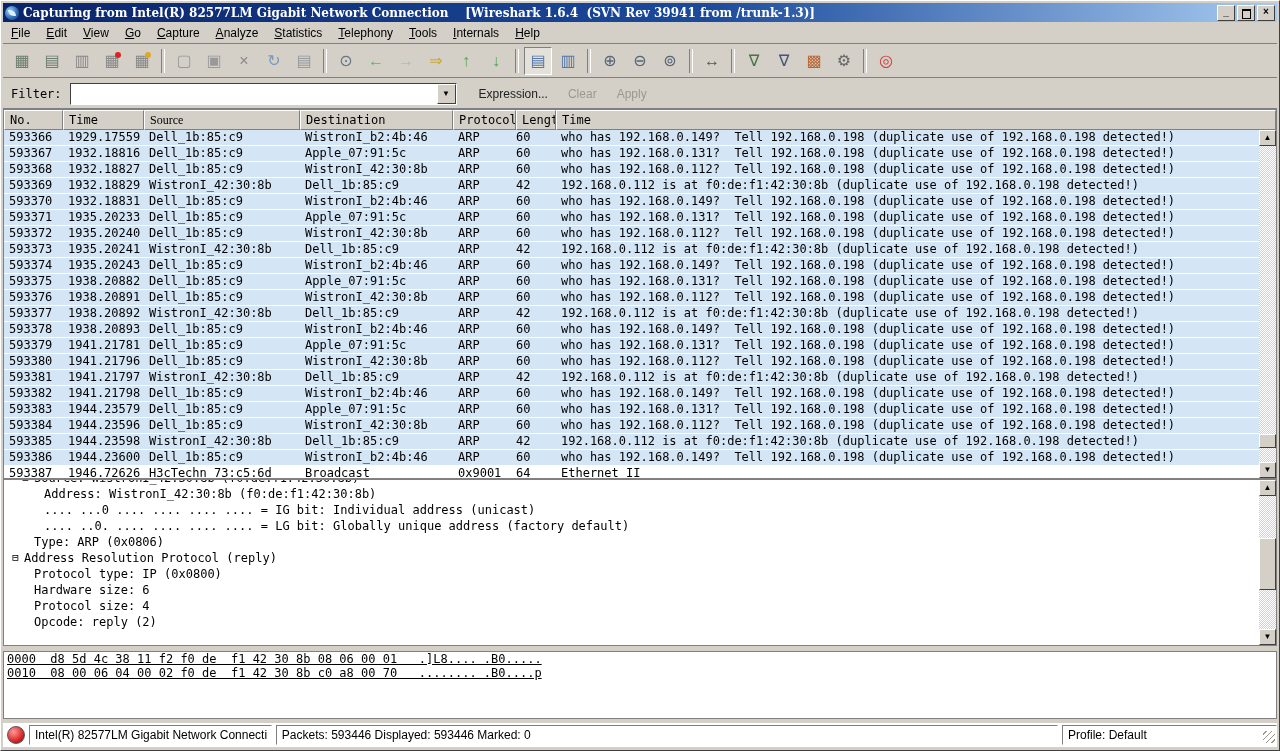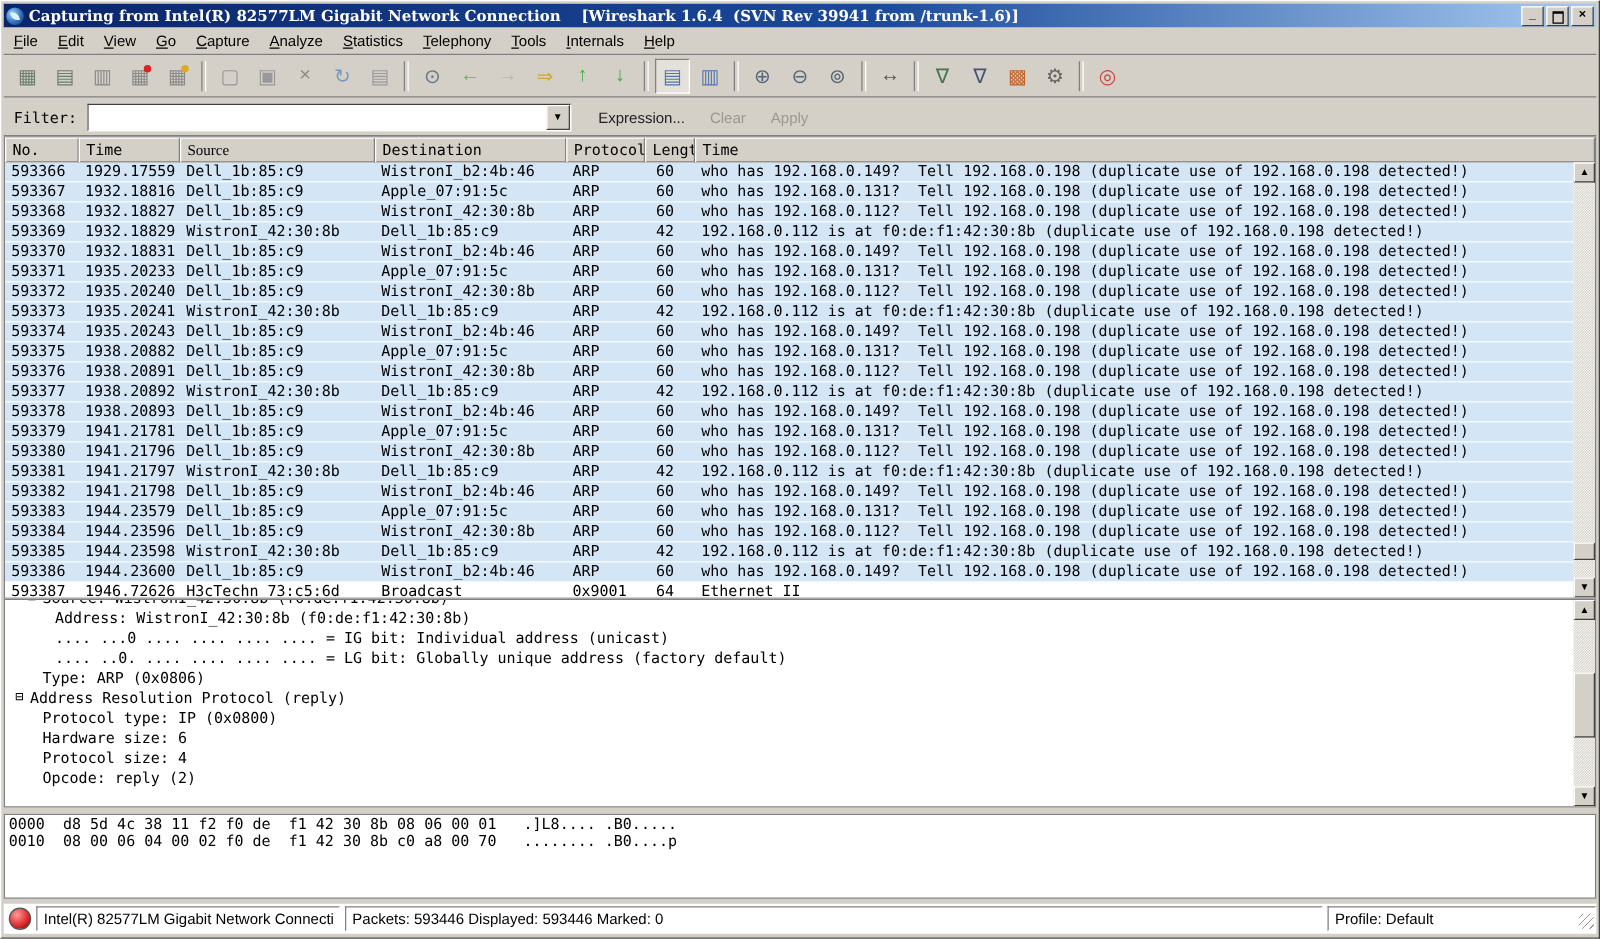--- a/index.html
+++ b/index.html
@@ -48,21 +48,21 @@
   
   .plist{position:absolute;left:2px;top:108px;right:2px;height:370px;background:#fff;
     border:1px solid #808080;box-sizing:border-box;overflow:hidden;}
   .phead{display:flex;height:20px;background:#d4d0c8;font-family:"DejaVu Sans Mono",monospace;font-size:12px;}
   .phead .hcell{border:1px solid;border-color:#fff #808080 #808080 #fff;box-sizing:border-box;
     padding:2px 0 0 5px;overflow:hidden;white-space:nowrap;}
   .rows{position:absolute;left:0;top:20px;right:17px;bottom:0;overflow:hidden;
     font-family:"DejaVu Sans Mono",monospace;font-size:12px;}
   .prow{display:flex;height:16px;line-height:15px;border-bottom:1px solid #fff;box-sizing:border-box;white-space:pre;}
   .prow .c{overflow:hidden;flex:0 0 auto;padding-left:5px;box-sizing:border-box;}
-  .prow .c.len{text-align:center;padding-right:8px;padding-left:0;}
+  .prow .c.len{text-align:left;padding-right:8px;padding-left:0;}
   .prow .c.info{flex:1 1 auto;}
   
   .vsb{position:absolute;top:20px;right:0;bottom:0;width:17px;
     background-color:#d6d2ca;
     background-image:linear-gradient(45deg,#fff 25%,transparent 25%,transparent 75%,#fff 75%),
                      linear-gradient(45deg,#fff 25%,transparent 25%,transparent 75%,#fff 75%);
     background-size:2px 2px;background-position:0 0,1px 1px;}
   .sbtn{position:absolute;left:0;width:17px;height:16px;background:#d4d0c8;border:1px solid;
     border-color:#fff #404040 #404040 #fff;font-size:8px;text-align:center;line-height:14px;color:#000;box-sizing:border-box;}
   .sthumb{position:absolute;left:0;width:17px;background:#d4d0c8;border:1px solid;
@@ -72,21 +72,21 @@
     border:1px solid #808080;box-sizing:border-box;overflow:hidden;}
   .dcontent{position:absolute;left:0;top:0;right:17px;bottom:0;overflow:hidden;
     font-family:"DejaVu Sans Mono",monospace;font-size:12px;}
   .dline{height:16px;line-height:16px;white-space:pre;display:flex;}
   .dline .exp{width:11px;text-align:center;margin-right:3px;flex:0 0 auto;font-size:11px;}
   .details .vsb{top:0;}
   
   .hex{position:absolute;left:2px;top:650px;right:2px;height:68px;background:#fff;
     border:1px solid #808080;box-sizing:border-box;overflow:hidden;
     font-family:"DejaVu Sans Mono",monospace;font-size:12px;}
-  .hline{height:14px;line-height:14px;white-space:pre;padding-left:3px;}
+  .hline{height:14px;line-height:14px;white-space:pre;padding-left:3px;text-decoration:underline;}
   
   .statusbar{position:absolute;left:2px;bottom:3px;right:2px;height:24px;background:#ffffff;
     display:flex;align-items:center;font-size:12px;}
   .stopbtn{width:16px;height:16px;border-radius:50%;margin:0 4px;
     background:radial-gradient(circle at 35% 30%,#ff9a9a 0%,#e03030 55%,#7a0000 100%);
     border:1px solid #555;flex:0 0 auto;}
   .spanel{height:20px;border:1px solid;border-color:#808080 #fff #fff #808080;
     padding:2px 5px 0 5px;box-sizing:border-box;white-space:nowrap;overflow:hidden;margin-right:4px;}
   .spanel.iface{width:244px;}
   .spanel.packets{width:786px;}
@@ -94,21 +94,21 @@
   .grip{position:absolute;right:1px;bottom:1px;width:12px;height:12px;
     background:repeating-linear-gradient(135deg,transparent 0 2px,#9a9890 2px 3px,#fff 3px 4px);}
 </style>
 </head>
 <body>
 
 <div class="win">
 
   <div class="titlebar">
     <div class="win-logo"></div>
-    <div class="title-text">Capturing from Intel(R) 82577LM Gigabit Network Connection    [Wireshark 1.6.4  (SVN Rev 39941 from /trunk-1.6)]</div>
+    <div class="title-text">Capturing from Intel(R) 82577LM Gigabit Network Connection    [Wireshark 1.6.4  (SVN Rev 39941 from /trunk-1.3)]</div>
     <div class="winbtns">
       <div class="winbtn">_</div>
       <div class="winbtn restore"></div>
       <div class="winbtn">×</div>
     </div>
   </div>
 
   <div class="menubar" id="menubar">
       <span class="menu-item">File</span>
       <span class="menu-item">Edit</span>

